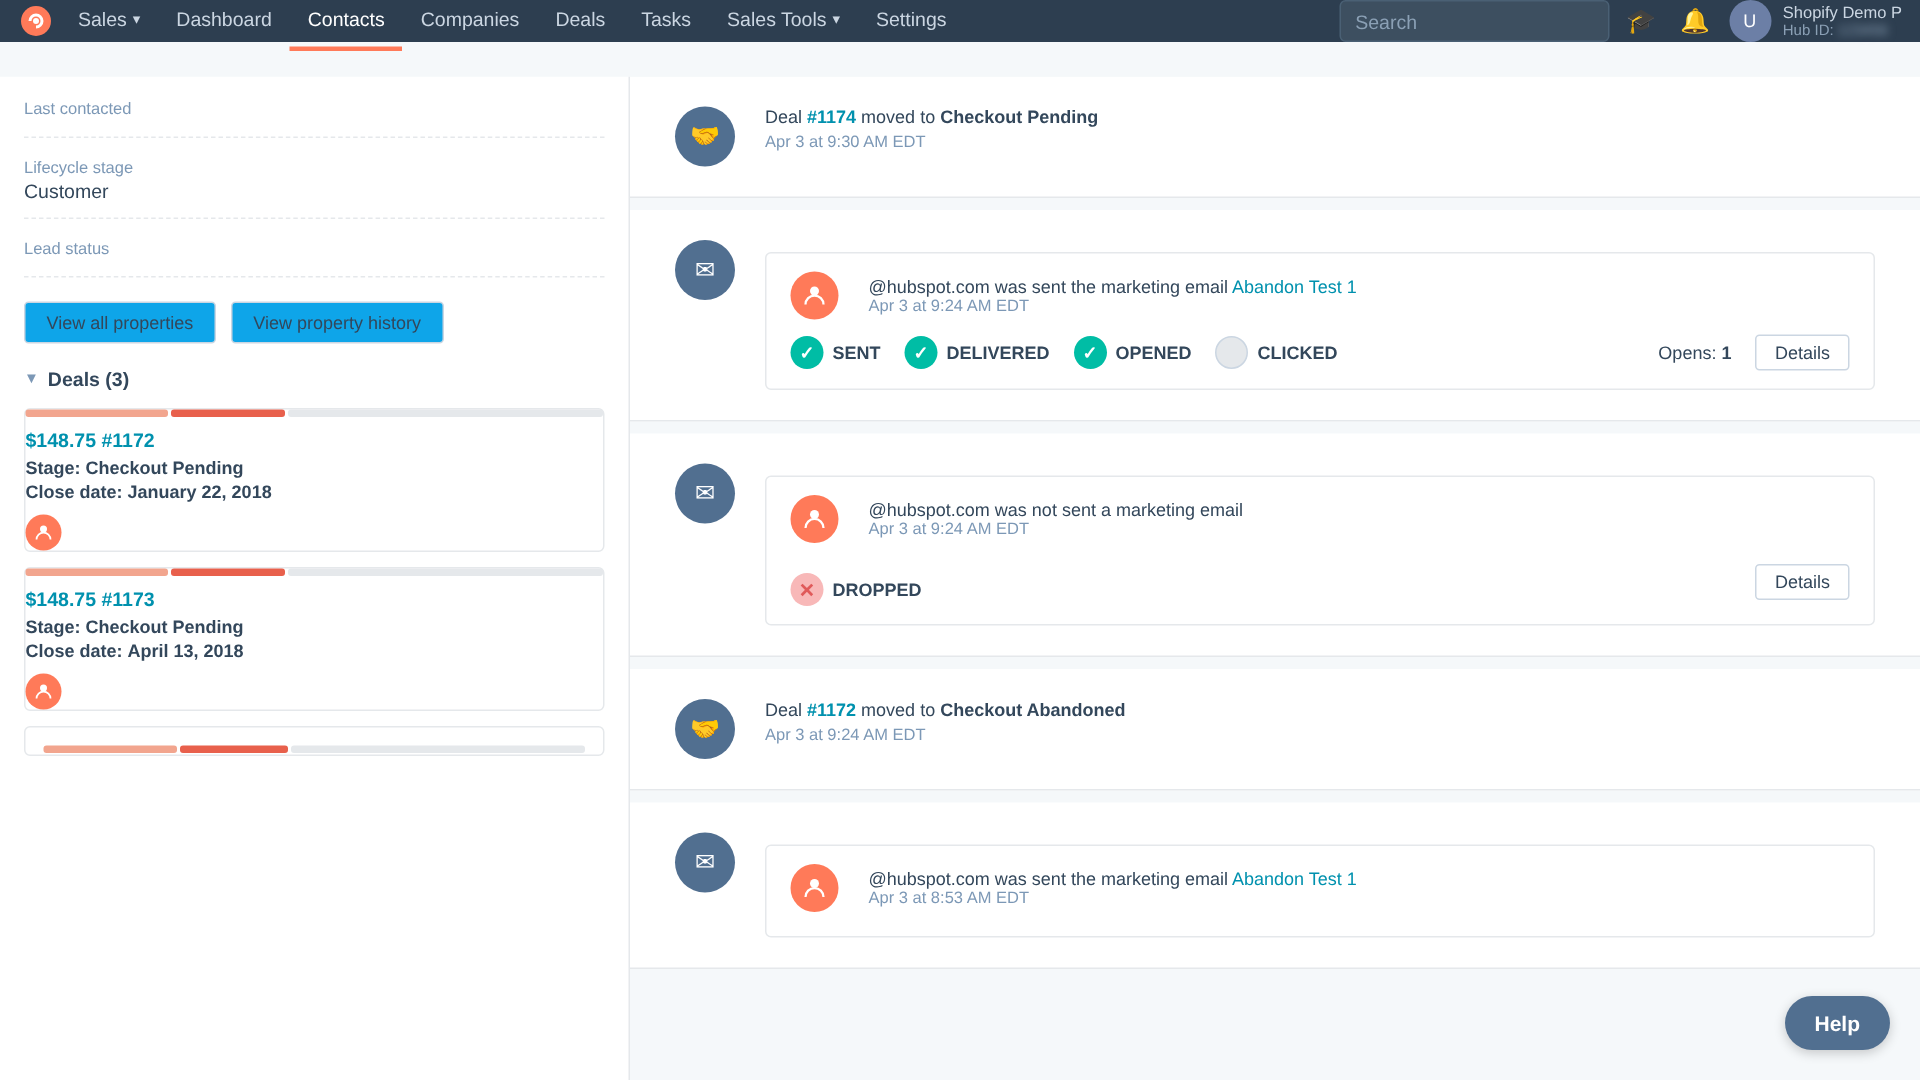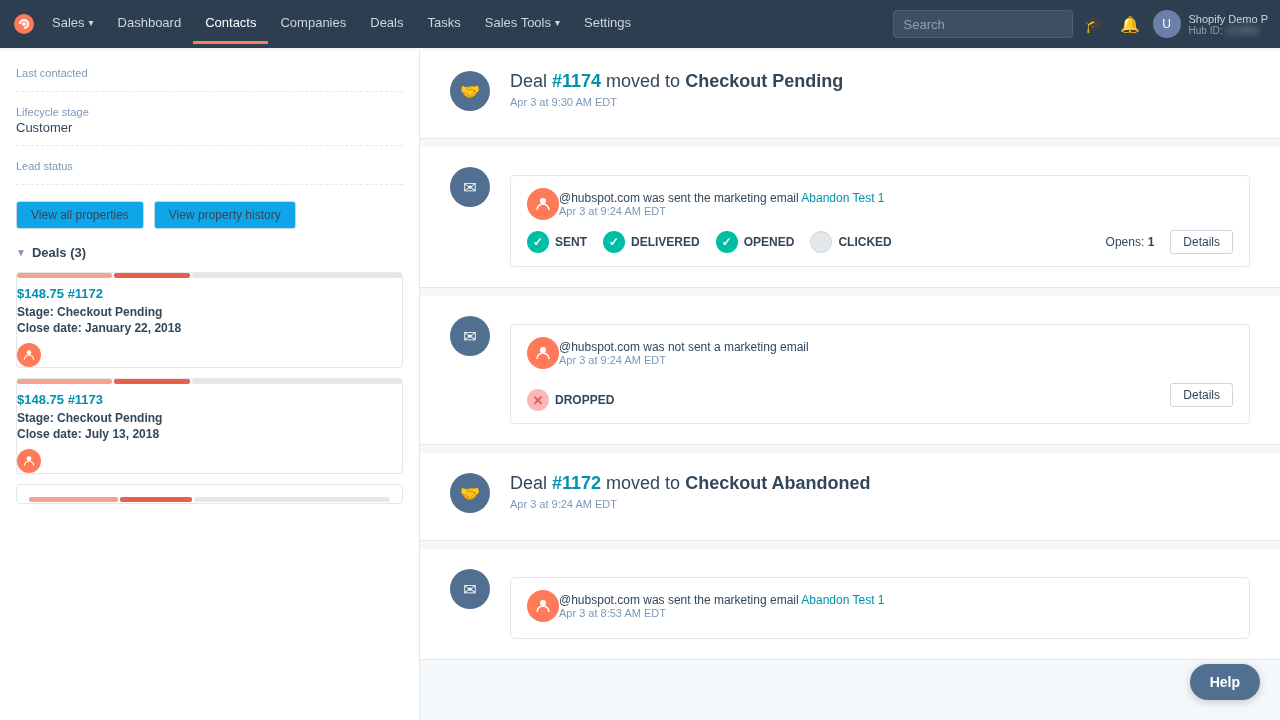--- a/index.html
+++ b/index.html
@@ -1,20 +1,20 @@
 <!DOCTYPE html>
 <html><head>
   <meta charset="utf-8">
   <style>
     * { box-sizing: border-box; margin: 0; padding: 0; }
     body { font-family: -apple-system, BlinkMacSystemFont, 'Segoe UI', Helvetica, Arial, sans-serif; font-size: 13px; background: #f5f8fa; color: #33475b; }
 
     
     .top-nav {
-      display: flex; align-items: center; background: #2d3e50; height: 48px;
+      display: flex; align-items: center; background: #2d3e50; height: 28px;
       padding: 0 12px; gap: 0; position: fixed; top: 0; left: 0; right: 0; z-index: 100;
     }
     .nav-logo { display: flex; align-items: center; margin-right: 4px; }
     .nav-logo svg { width: 24px; height: 24px; }
     .nav-item {
       color: #cbd6e2; font-size: 13px; padding: 0 12px; height: 40px;
       display: flex; align-items: center; cursor: pointer; white-space: nowrap;
       border-bottom: 3px solid transparent;
     }
     .nav-item.active { color: #fff; border-bottom: 3px solid #ff7a59; }
@@ -83,30 +83,30 @@
       gap: 20px;
     }
     .timeline-icon {
       width: 40px; height: 40px; border-radius: 50%; background: #516f90;
       display: flex; align-items: center; justify-content: center; flex-shrink: 0;
       color: #fff; font-size: 16px;
     }
     .timeline-icon.handshake { background: #516f90; }
     .timeline-icon.email { background: #516f90; }
     .timeline-content { flex: 1; }
-    .timeline-title { font-size: 18px; color: #33475b; margin-bottom: 4px; }
+    .timeline-title { font-size: 12px; color: #33475b; margin-bottom: 4px; }
     .timeline-title a, .timeline-title .link { color: #0091ae; font-weight: 600; }
     .timeline-date { font-size: 11px; color: #7c98b6; margin-bottom: 10px; }
 
     
     .email-card {
       border: 1px solid #e5e8eb; border-radius: 4px; padding: 12px 16px;
       background: #fff; margin-top: 8px;
     }
-    .email-sender-row { display: flex; align-items: center; gap: 0; margin-bottom: 4px; }
+    .email-sender-row { display: flex; align-items: center; gap: 20px; margin-bottom: 4px; }
     .sender-avatar {
       width: 32px; height: 32px; border-radius: 50%; background: #ff7a59;
       display: flex; align-items: center; justify-content: center; flex-shrink: 0;
     }
     .sender-avatar svg { width: 18px; height: 18px; }
     .sender-text { font-size: 12px; color: #33475b; }
     .sender-text .link { color: #0091ae; }
     .sender-date { font-size: 11px; color: #7c98b6; }
 
     
@@ -256,21 +256,21 @@
         <div class="seg" style="width:20%; background:#e8604c;"></div>
         <div class="seg" style="width:55%; background:#e5e8eb;"></div>
       </div>
       <a class="deal-link">
         <span>$148.75</span> <span>#1173</span>
       </a>
       <div class="deal-info">
         <span>Stage:</span> <span>Checkout Pending</span>
       </div>
       <div class="deal-info">
-        <span>Close date:</span> <span>July 13, 2018</span>
+        <span>Close date:</span> <span>April 13, 2018</span>
       </div>
       <div class="deal-avatar">
         <svg viewBox="0 0 18 18" fill="none">
             <circle cx="9" cy="6" r="3" fill="#fff"></circle>
             <path d="M3 15c0-3.3 2.7-6 6-6s6 2.7 6 6" stroke="#fff" stroke-width="1.5" fill="none"></path>
           </svg>
       </div>
     </div>
 
     <div class="deal-card" style="height:20px;overflow:hidden;padding:12px 12px 0;">

